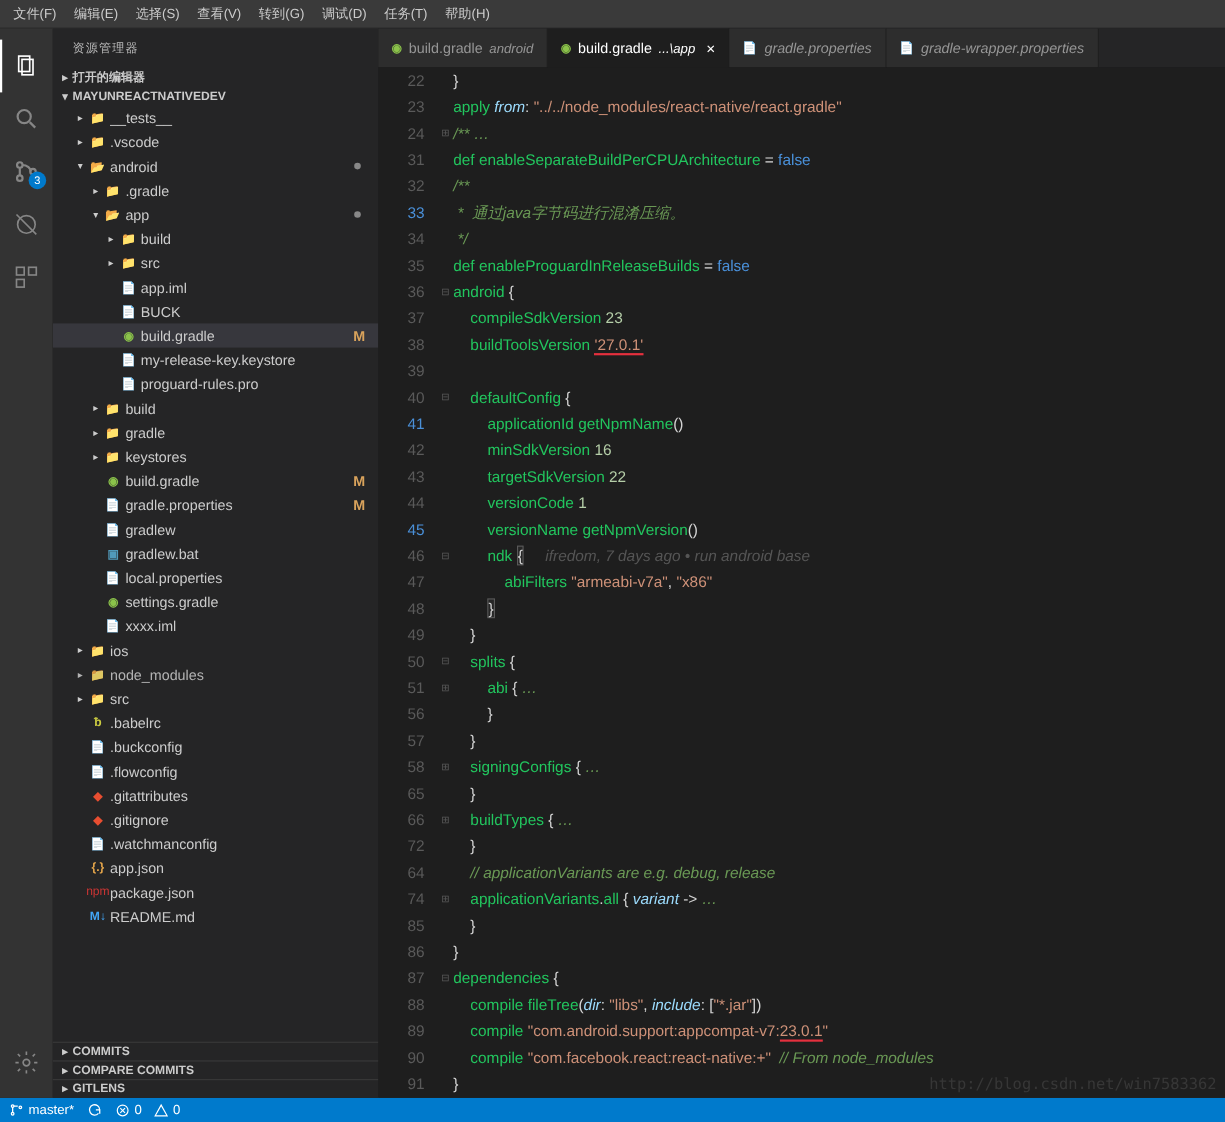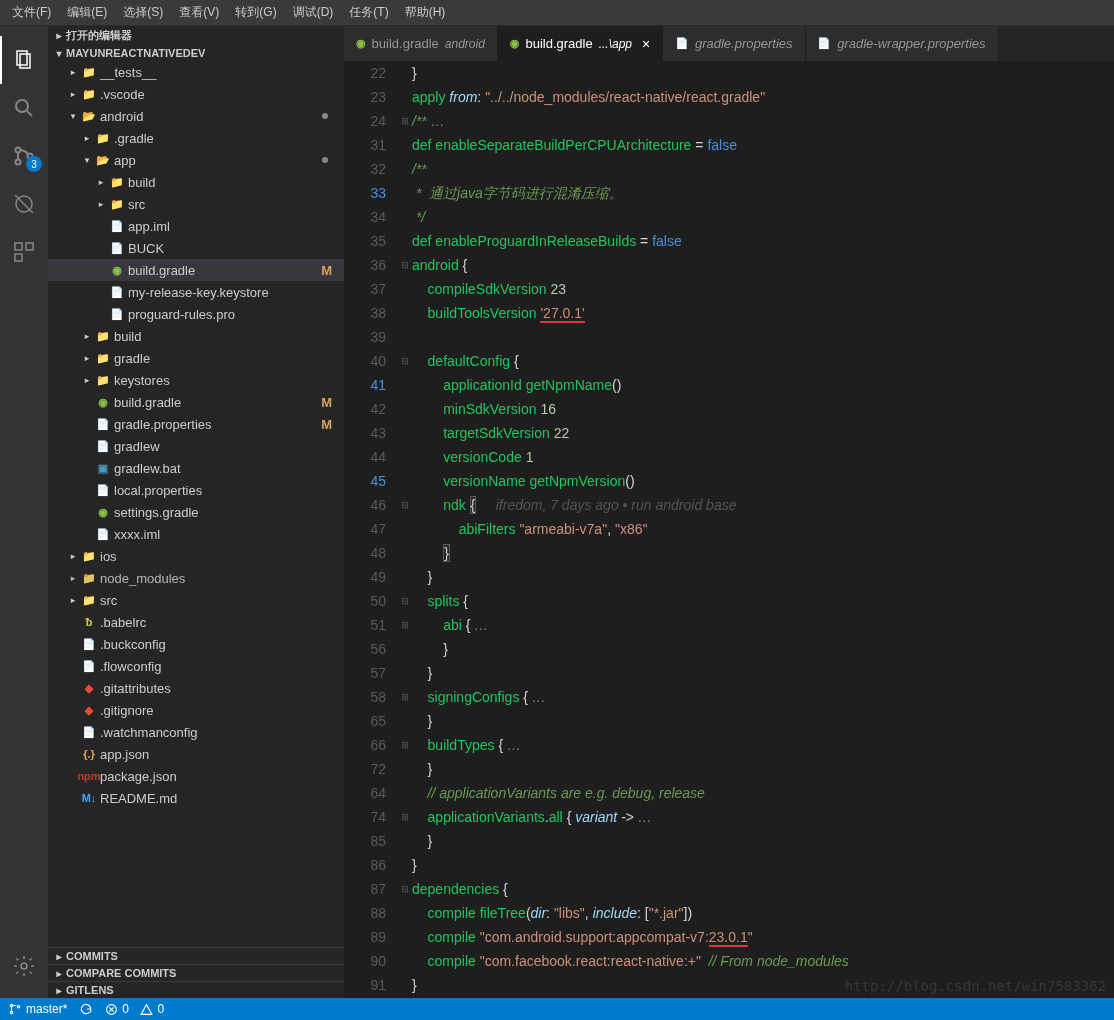--- a/index.html
+++ b/index.html
@@ -118,20 +118,21 @@
       </div>
     <div class="ab-icon gear">
         <svg viewBox="0 0 24 24" fill="none" stroke="currentColor" stroke-width="1.5">
           <circle cx="12" cy="12" r="3"></circle>
           <path d="M12 2v3M12 19v3M4.2 4.2l2.1 2.1M17.7 17.7l2.1 2.1M2 12h3M19 12h3M4.2 19.8l2.1-2.1M17.7 6.3l2.1-2.1"></path>
         </svg>
       </div>
   </div>
 
   <div class="sidebar">
+    <div class="sidebar-title">资源管理器</div>
     <div class="section-hdr">
         <span class="chev">▸</span>
         <span>打开的编辑器</span>
       </div>
     <div class="section-hdr">
         <span class="chev">▾</span>
         <span>MAYUNREACTNATIVEDEV</span>
       </div>
     <div class="tree" id="tree">
         <div class="tree-row">
@@ -327,21 +328,21 @@
         </div>
         <div class="tree-row">
           <span class="ind" style="width:18px"></span>
           <span class="tw"></span>
           <span class="ic json-icon" style="font-size:11px;font-weight:bold">{.}</span>
           <span class="nm">app.json</span>
         </div>
         <div class="tree-row">
           <span class="ind" style="width:18px"></span>
           <span class="tw"></span>
-          <span class="ic npm-icon" style="font-size:11px;font-weight:bold">npm</span>
+          <span class="ic npm-icon" style="font-size:11px;font-weight:normal">npm</span>
           <span class="nm">package.json</span>
         </div>
         <div class="tree-row">
           <span class="ind" style="width:18px"></span>
           <span class="tw"></span>
           <span class="ic md-icon" style="font-size:11px;font-weight:bold">M↓</span>
           <span class="nm">README.md</span>
         </div>
       </div>
     <div class="bot-section section-hdr">

